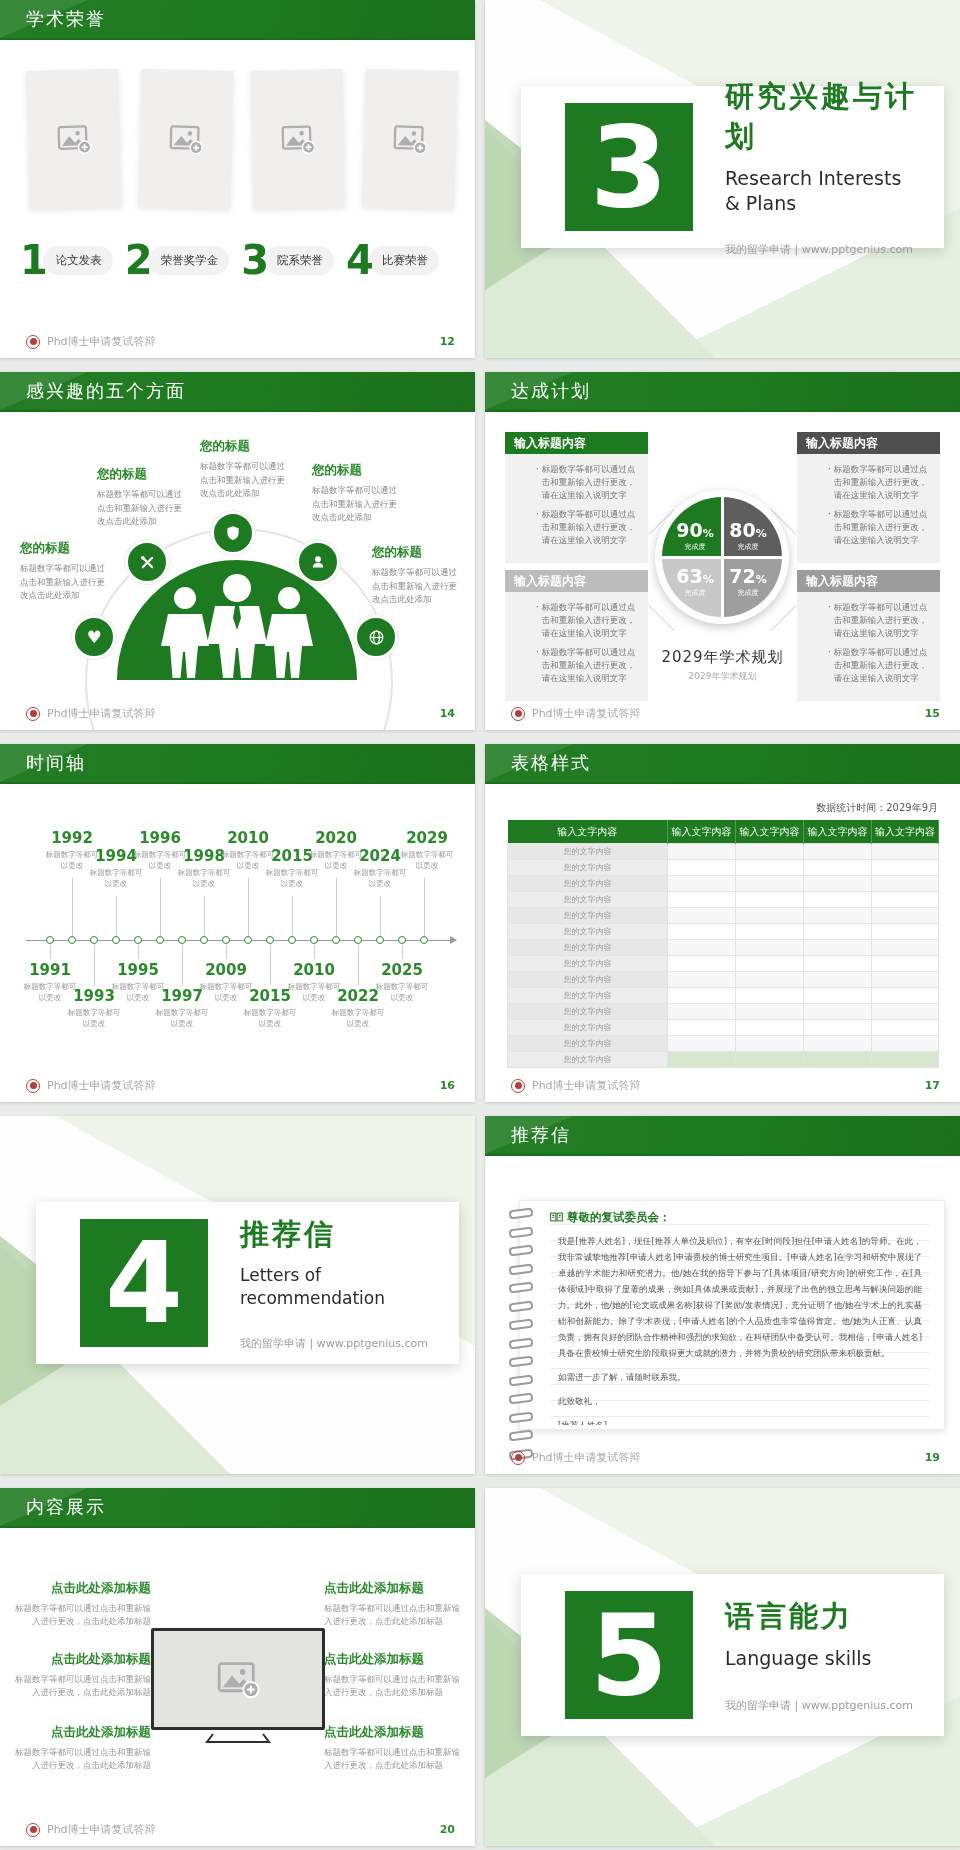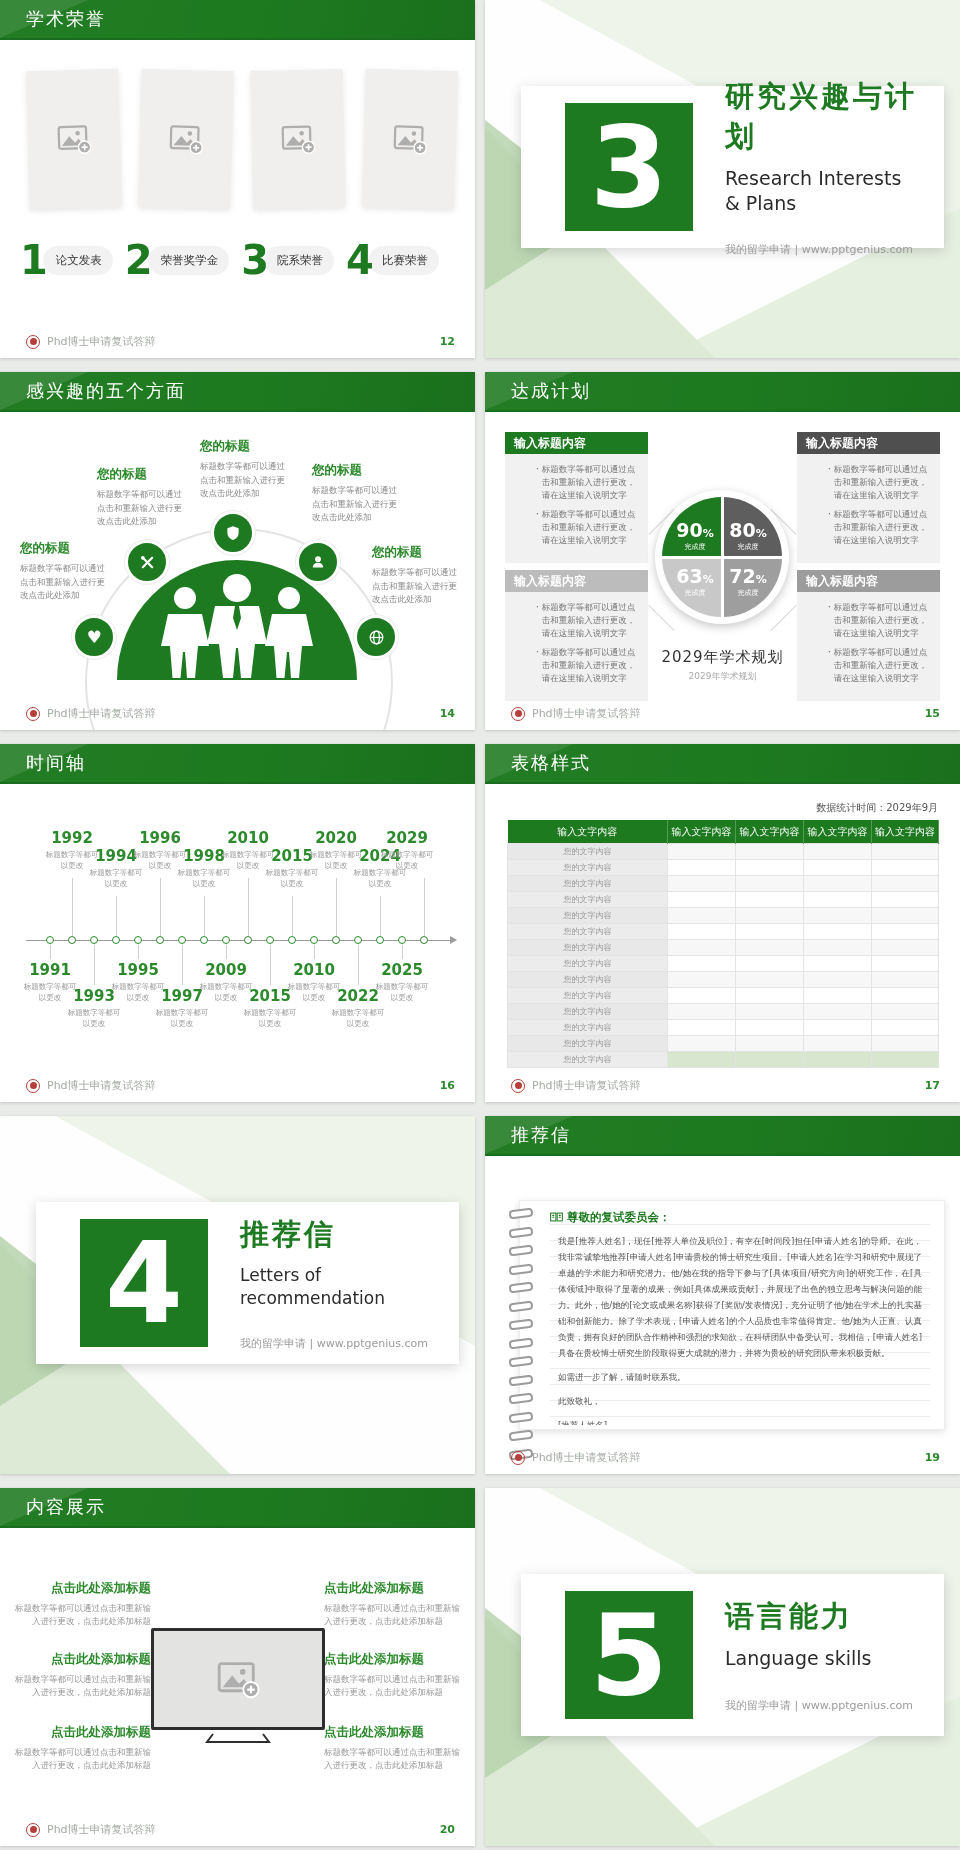--- a/index.html
+++ b/index.html
@@ -448,21 +448,21 @@
           <div class="td2">标题数字等都可以更改</div>
         </div>
         <div class="tl-line ln-al" style="left: 380px;"></div>
         <div class="tl-dot" style="left: 376px;"></div>
         <div class="tl-item bn" style="left: 368px;">
           <div class="ty">2025</div>
           <div class="td2">标题数字等都可以更改</div>
         </div>
         <div class="tl-line ln-bn" style="left: 402px;"></div>
         <div class="tl-dot" style="left: 398px;"></div>
-        <div class="tl-item ah" style="left: 373px;">
+        <div class="tl-item ah" style="left: 393px;">
           <div class="ty">2029</div>
           <div class="td2">标题数字等都可以更改</div>
         </div>
         <div class="tl-line ln-ah" style="left: 424px;"></div>
         <div class="tl-dot" style="left: 420px;"></div>
       </div>
     <div class="slide-footer">
       <span class="logo"></span>
       <span>Phd博士申请复试答辩</span>
       <span class="pagenum">16</span>

